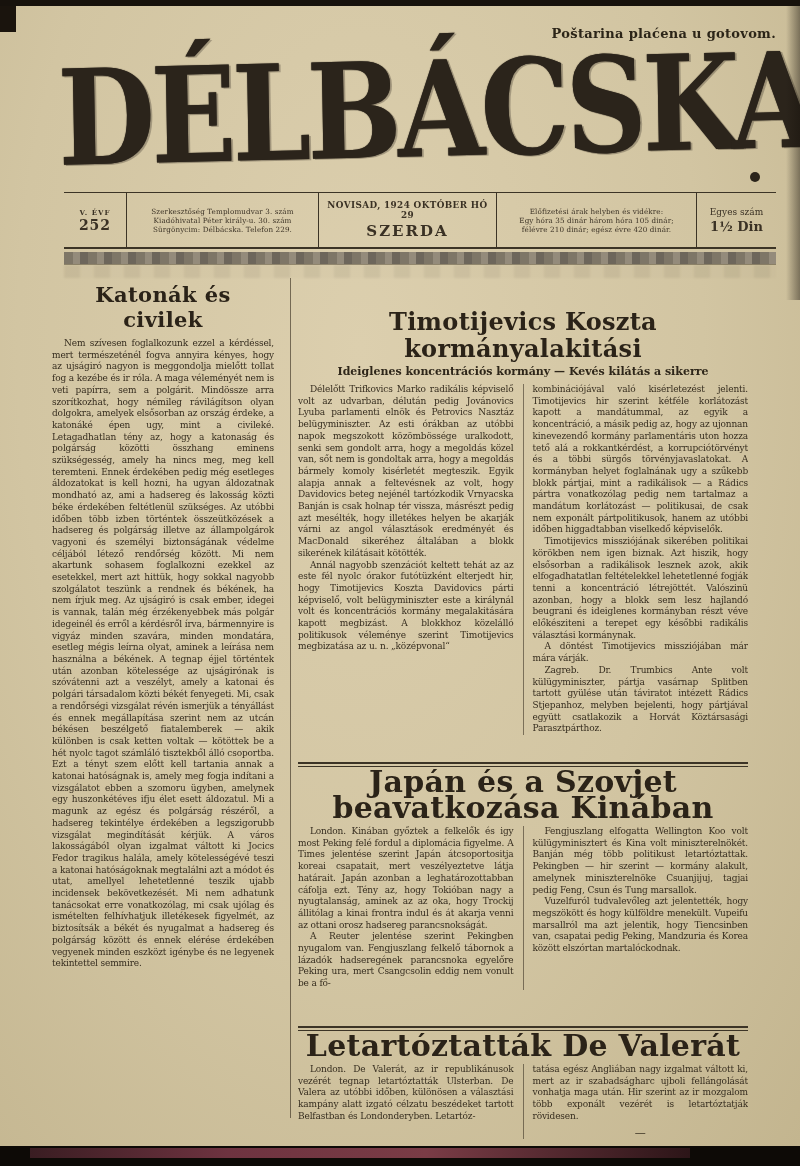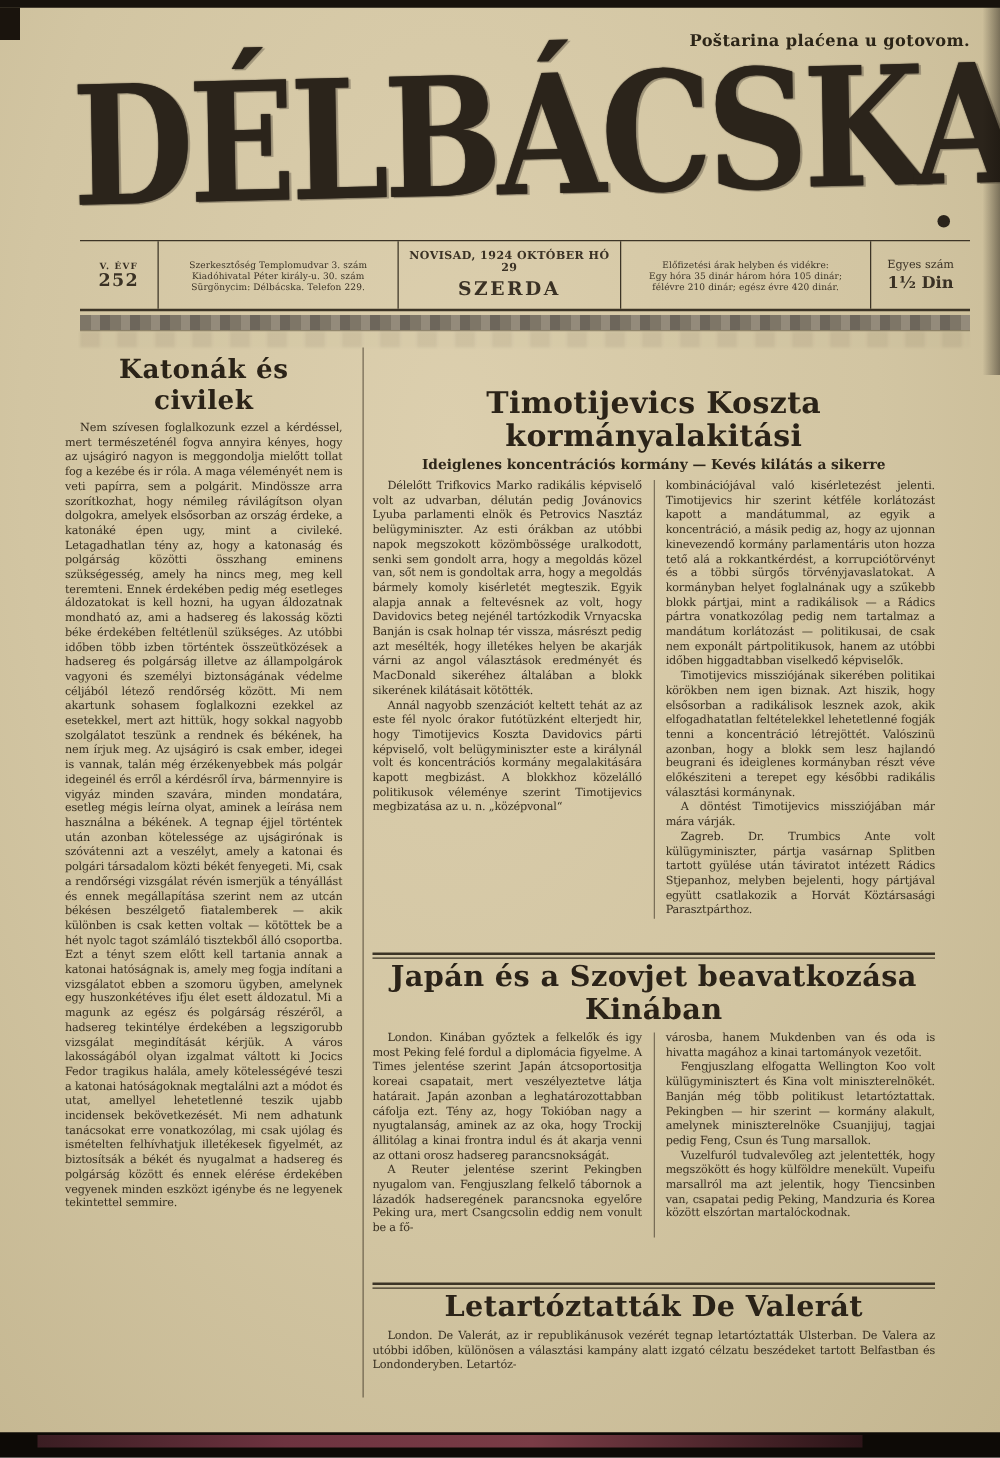--- a/index.html
+++ b/index.html
@@ -56,21 +56,21 @@
   .art1-title{font-size:21px;line-height:25px;text-align:center;letter-spacing:.4px;margin-bottom:6px;}
   .main-divider{position:absolute;left:290px;top:272px;width:1px;height:840px;background:rgba(48,39,25,.6);}
   
   .right-region{position:absolute;left:298px;top:266px;width:450px;height:880px;}
   .art-block{position:absolute;left:0;width:450px;overflow:hidden;}
   .art2{top:0;height:490px;}
   .rule2{top:490px;} .art3{top:497px;height:253px;} .rule3{top:754px;} .art4{top:761px;height:119px;}
   .double-rule{position:absolute;left:0;width:450px;height:5px;
         border-top:2px solid #3c3426;border-bottom:1px solid #3c3426;box-sizing:border-box;}
   .headline{font-size:24px;line-height:27px;text-align:center;letter-spacing:.3px;margin-top:36px;}
-  .headline-sm{font-size:23px;line-height:26px;text-align:center;letter-spacing:.3px;margin-bottom:5px;}
+  .headline-sm{font-size:30px;line-height:26px;text-align:center;letter-spacing:.3px;margin-bottom:5px;}
   .subtitle{font-size:11px;font-weight:bold;text-align:center;margin:3px 0 6px;color:#2e2619;}
   .cols{display:flex;}
   .col{flex:1;min-width:0;}
   .col + .col{border-left:1px solid rgba(48,39,25,.55);padding-left:9px;margin-left:9px;}
   .end-dash{text-align:center;font-size:11px;color:#362d1f;margin-top:3px;}
 </style>
 </head>
 <body>
 
 <div class="stage">
@@ -140,34 +140,37 @@
       <div class="double-rule rule2"></div>
 
       <div class="art-block art3 body-text">
         <h2 class="headline-sm">Japán és a Szovjet beavatkozása Kinában</h2>
         <div class="cols">
           <div class="col">
             <p>London. Kinában győztek a felkelők és igy most Peking felé fordul a diplomácia figyelme. A Times jelentése szerint Japán átcsoportositja koreai csapatait, mert veszélyeztetve látja határait. Japán azonban a leghatározottabban cáfolja ezt. Tény az, hogy Tokióban nagy a nyugtalanság, aminek az az oka, hogy Trockij állitólag a kinai frontra indul és át akarja venni az ottani orosz hadsereg parancsnokságát.</p>
             <p>A Reuter jelentése szerint Pekingben nyugalom van. Fengjuszlang felkelő tábornok a lázadók hadseregének parancsnoka egyelőre Peking ura, mert Csangcsolin eddig nem vonult be a fő-</p>
           </div>
           <div class="col">
-            <p class="cont">városba, hanem Mukdenben van és oda is hivatta magához a kinai tartományok vezetőit.</p>
             <p>Fengjuszlang elfogatta Wellington Koo volt külügyminisztert és Kina volt miniszterelnökét. Banján még több politikust letartóztattak. Pekingben — hir szerint — kormány alakult, amelynek miniszterelnöke Csuanjijuj, tagjai pedig Feng, Csun és Tung marsallok.</p>
             <p>Vuzelfuról tudvalevőleg azt jelentették, hogy megszökött és hogy külföldre menekült. Vupeifu marsallról ma azt jelentik, hogy Tiencsinben van, csapatai pedig Peking, Mandzuria és Korea között elszórtan martalóckodnak.</p>
           </div>
         </div>
       </div>
 
       <div class="double-rule rule3"></div>
 
       <div class="art-block art4 body-text">
         <h2 class="headline-sm">Letartóztatták De Valerát</h2>
         <div class="cols">
           <div class="col">
             <p>London. De Valerát, az ir republikánusok vezérét tegnap letartóztatták Ulsterban. De Valera az utóbbi időben, különösen a választási kampány alatt izgató célzatu beszédeket tartott Belfastban és Londonderyben. Letartóz-</p>
+          </div>
+          <div class="col">
+            <p class="cont">tatása egész Angliában nagy izgalmat váltott ki, mert az ir szabadságharc ujboli fellángolását vonhatja maga után. Hir szerint az ir mozgalom több exponált vezérét is letartóztatják rövidesen.</p>
+            <div class="end-dash">—</div>
           </div>
         </div>
       </div>
 
     </div>
   </div>
 
   <div class="top-strip"></div>
   <div class="corner-notch"></div>
   <div class="right-shade"></div>

